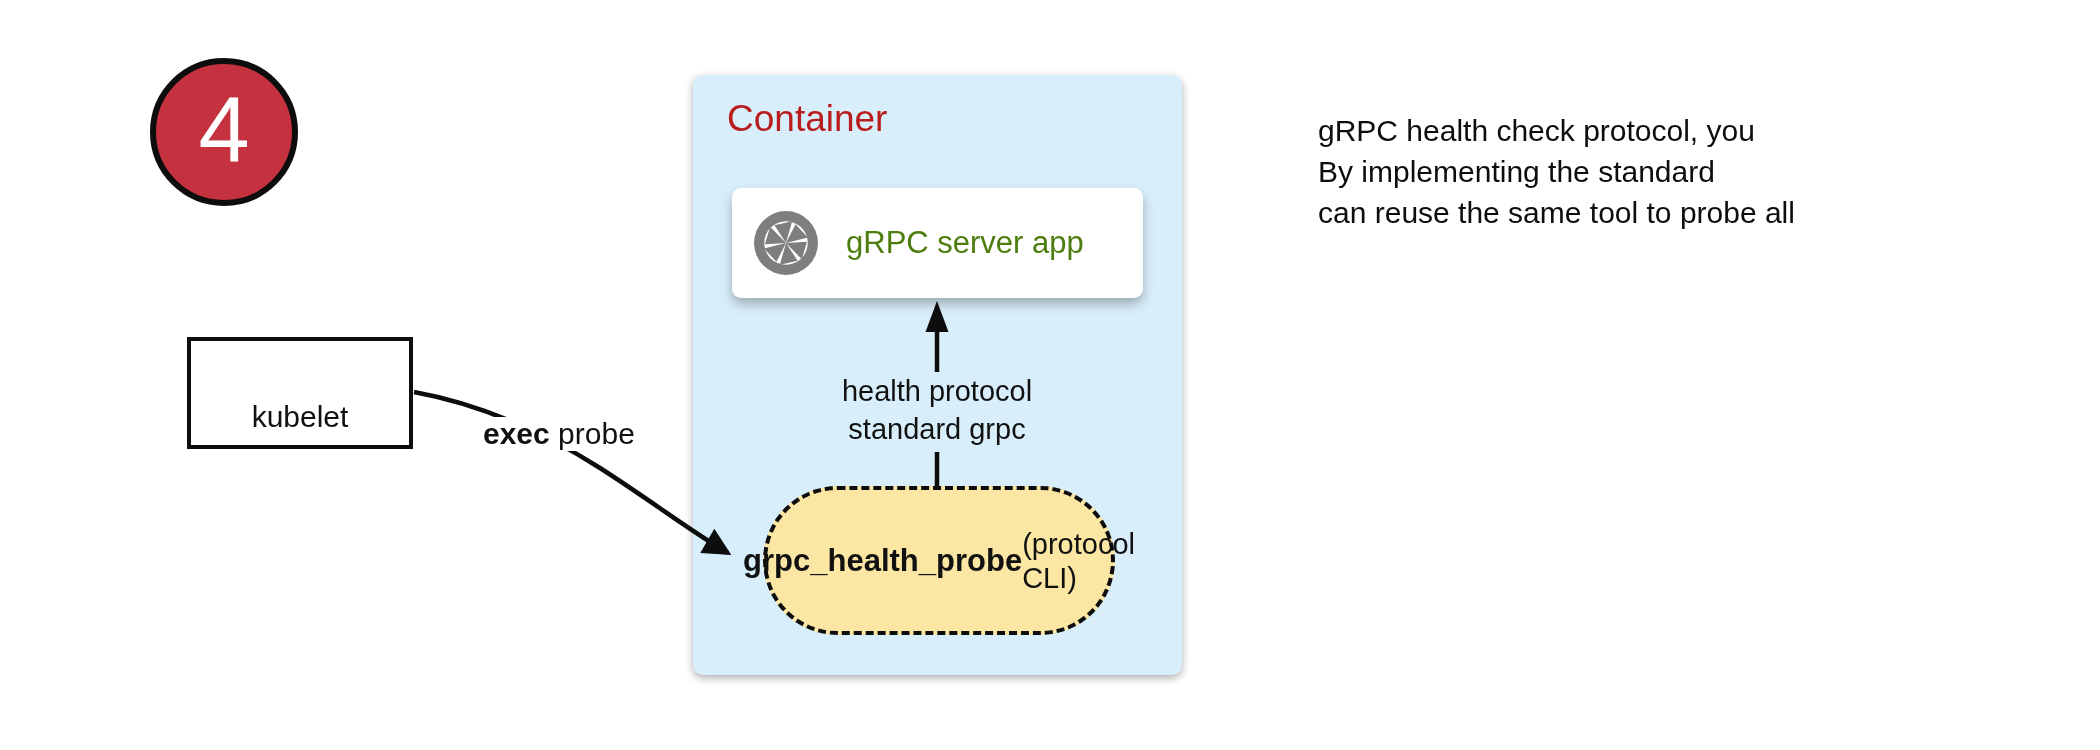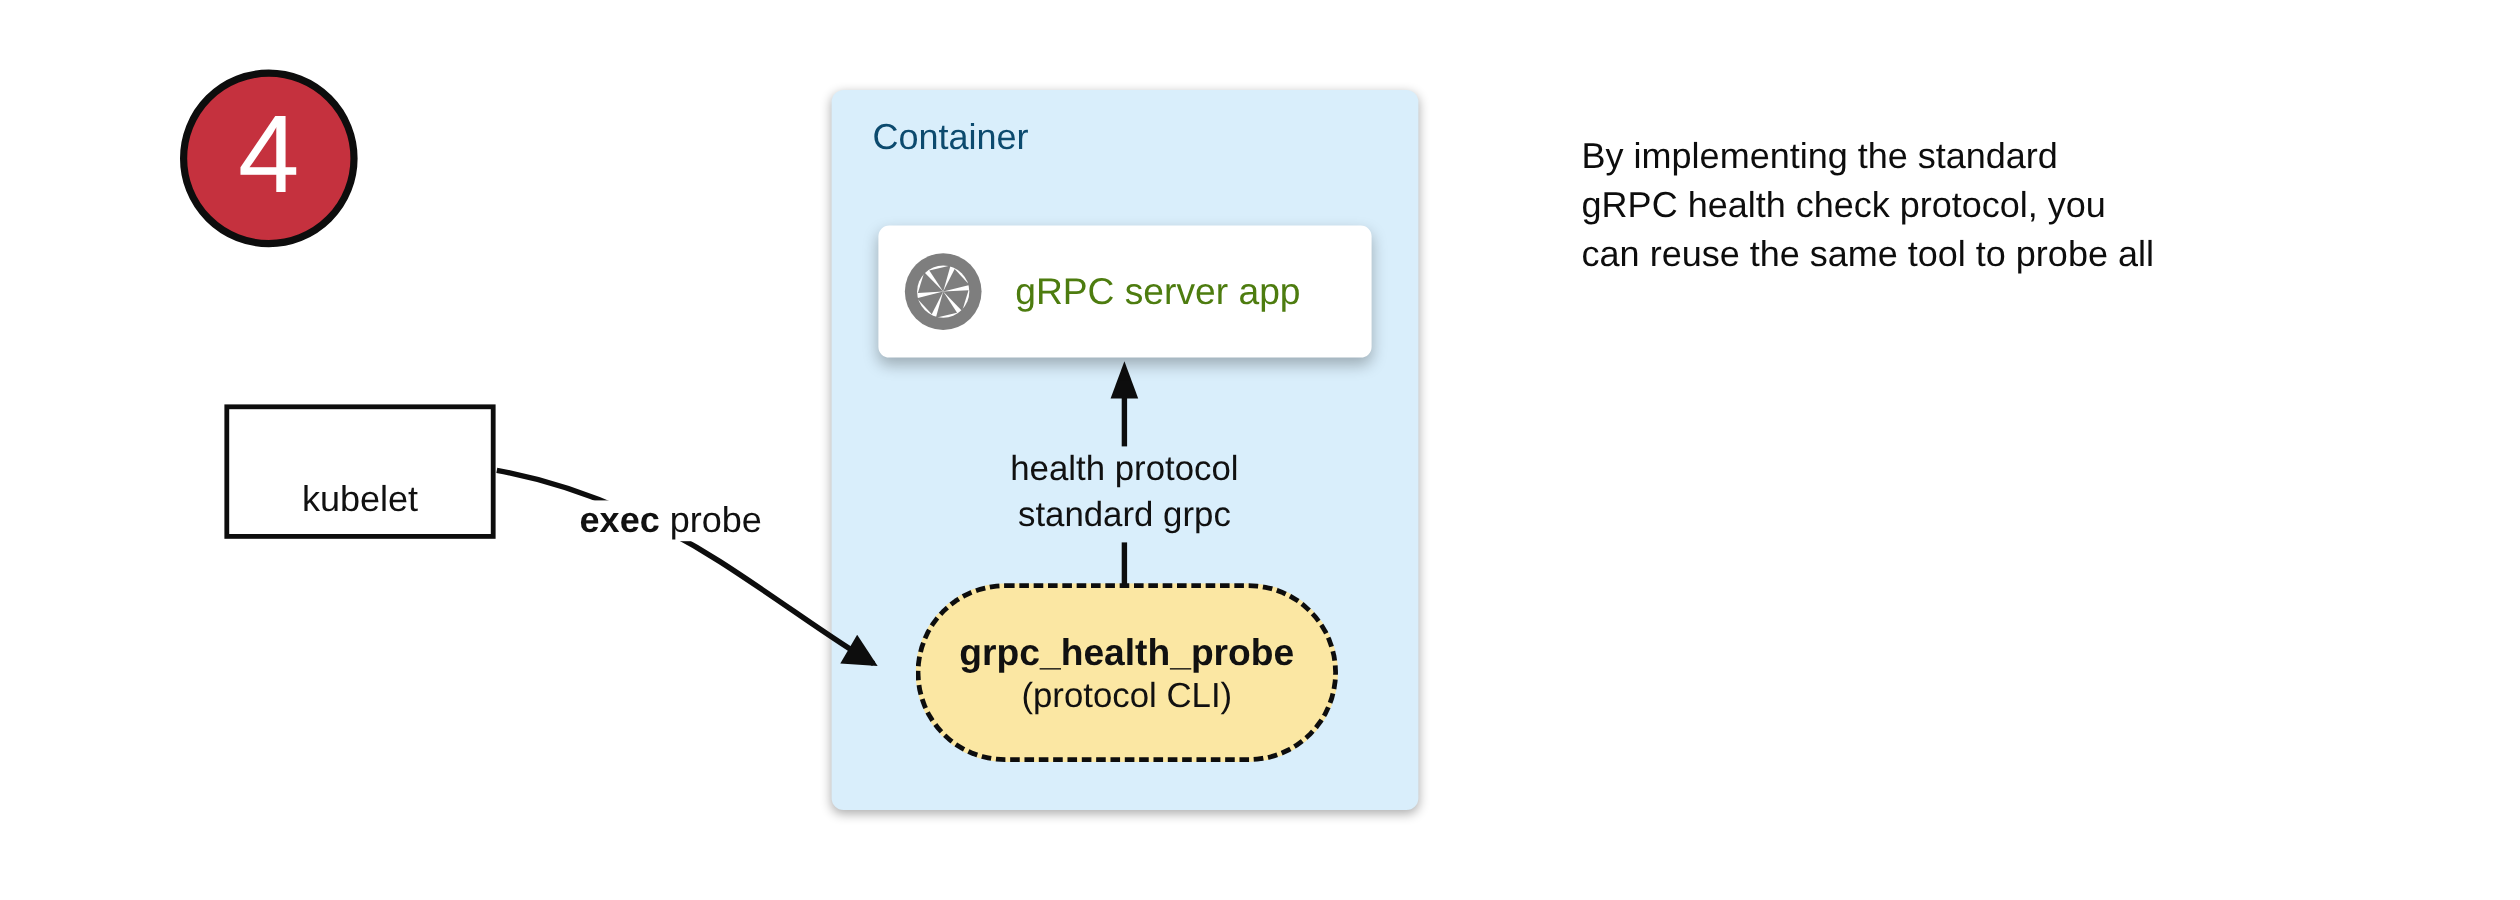--- a/index.html
+++ b/index.html
@@ -35,22 +35,22 @@
     position: absolute;
     left: 693px; top: 75px;
     width: 489px; height: 600px;
     background: var(--container-blue, #D9EEFB);
     border-radius: 10px;
     box-shadow: 0 3px 9px rgba(0,0,0,0.32);
   }
   .container-label {
     position: absolute;
     left: 34px; top: 23px;
-    font-size: 30px;
-    color: #0c4a6e;
+    font-size: 37px;
+    color: #b91c1c;
   }
 
   
   .server-box {
     position: absolute;
     left: 732px; top: 188px;
     width: 411px; height: 110px;
     background: #ffffff;
     border-radius: 9px;
     box-shadow: 0 6px 12px rgba(0,0,0,0.28);
@@ -68,21 +68,21 @@
 
   
   .pill {
     position: absolute;
     left: 763px; top: 486px;
     width: 352px; height: 149px;
     background: var(--pill-yellow, #FBE7A3);
     border: 4px dashed #0d0d0d;
     border-radius: 80px;
     box-sizing: border-box;
-    display: flex; flex-direction: column;
+    display: flex; flex-direction: row;
     align-items: center; justify-content: center;
   }
   .pill .title { font-size: 31px; font-weight: bold; line-height: 38px; }
   .pill .subtitle { font-size: 29px; line-height: 34px; }
 
   
   .kubelet-box {
     position: absolute;
     left: 187px; top: 337px;
     width: 226px; height: 112px;
@@ -189,18 +189,18 @@
   <div class="kubelet-box">
     <div class="label">kubelet</div>
   </div>
 
   <div class="exec-label">
     <span class="b">exec</span>
     <span>probe</span>
   </div>
 
   <div class="caption">
+    <div>gRPC health check protocol, you</div>
     <div>By implementing the standard</div>
-    <div>gRPC health check protocol, you</div>
     <div>can reuse the same tool to probe all</div>
   </div>
 
 </div>
 
 </body></html>

